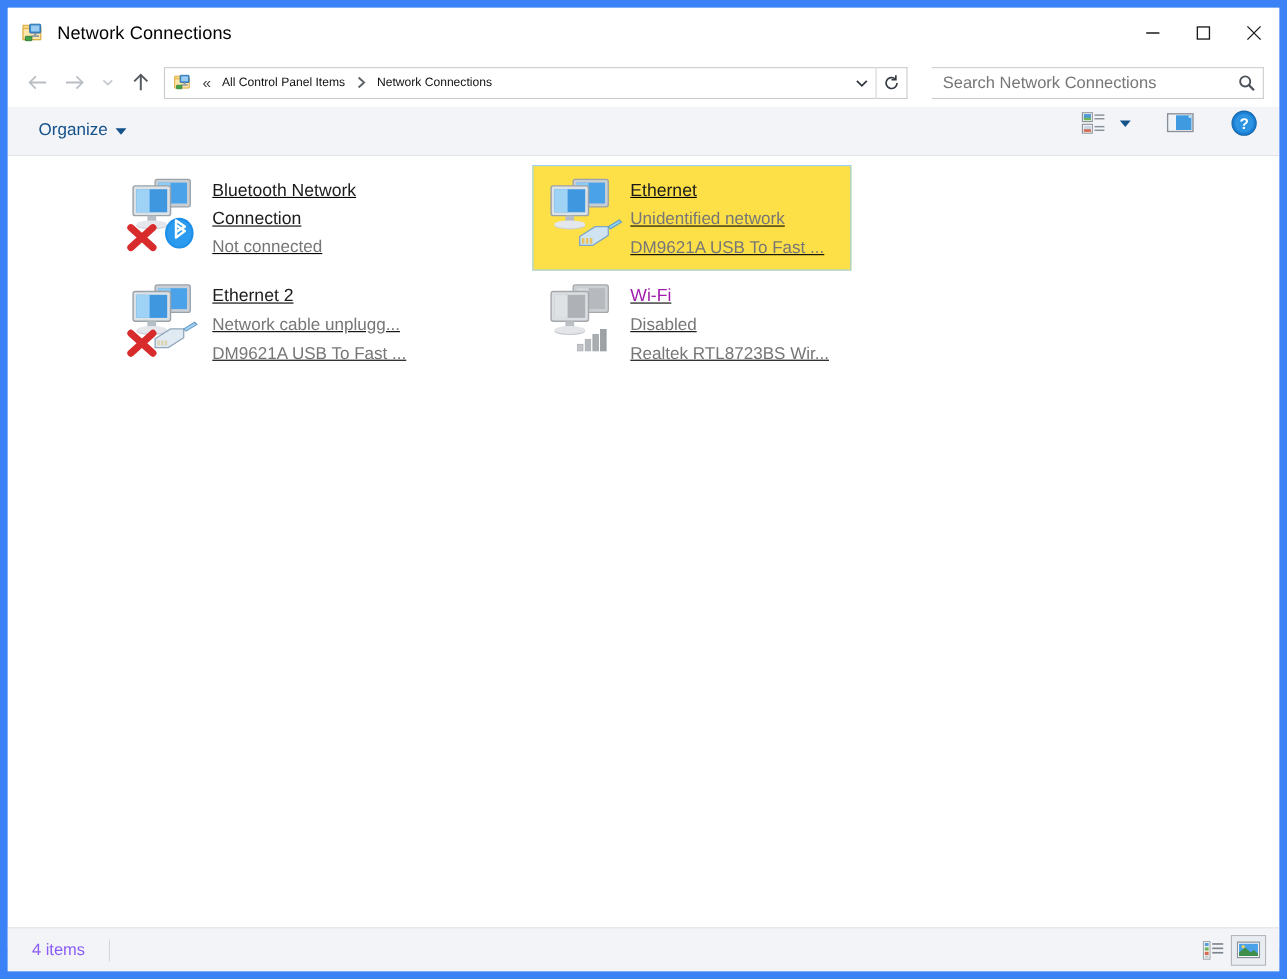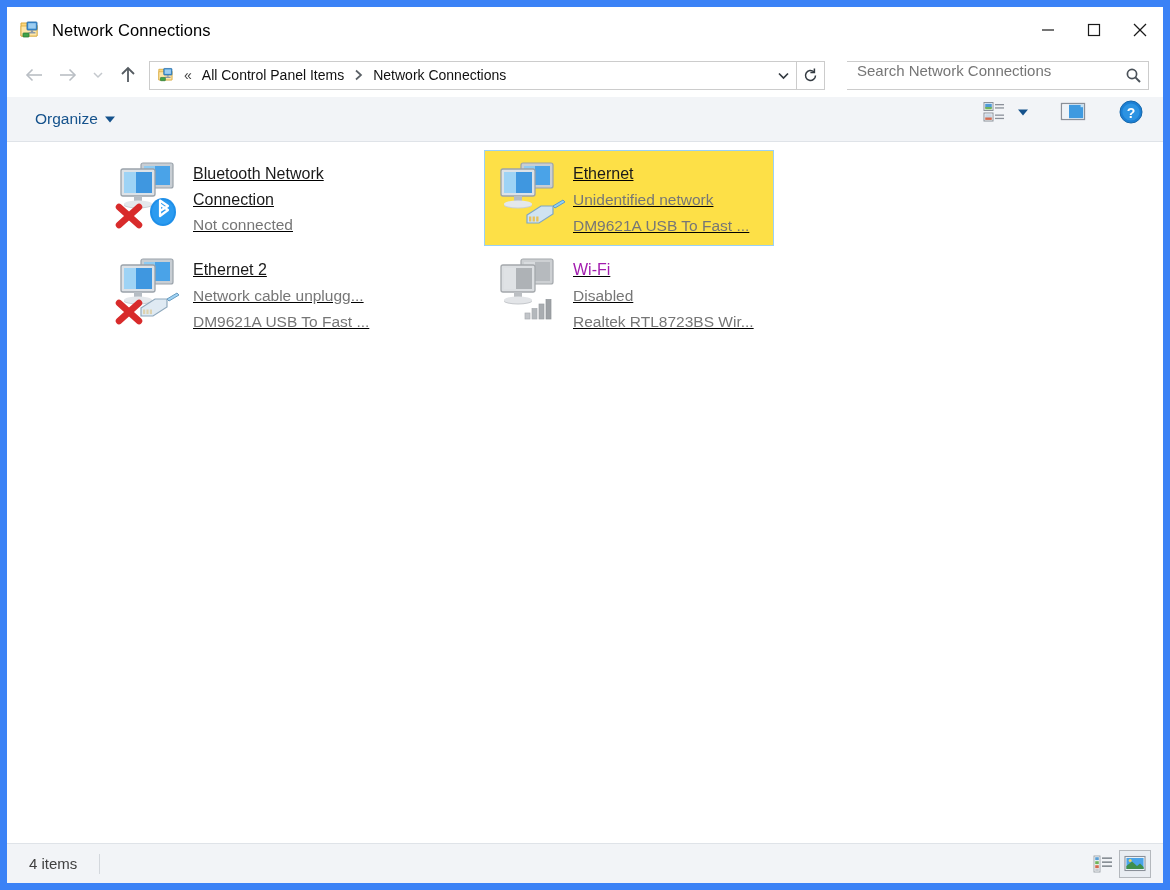--- a/index.html
+++ b/index.html
@@ -89,21 +89,21 @@
     width: 18px; height: 18px;
     margin: 0 6px 0 8px;
     flex: none;
   }
   .crumb-sep-dbl {
     color: #444444;
     font-size: 14px;
     margin: 0 7px 0 2px;
   }
   .crumb {
-    font-size: 14px;
+    font-size: 11px;
     color: #111111;
     white-space: nowrap;
     padding: 2px 3px;
   }
   .crumb-arrow {
     margin: 0 7px;
     display: flex;
     align-items: center;
   }
   .crumb-spacer { flex: 1; }
@@ -121,21 +121,21 @@
     box-sizing: border-box;
     flex: none;
   }
   .searchbox {
     width: 302px;
     height: 29px;
     border: 1px solid #cccccc;
     border-left: none;
     background: #ffffff;
     display: flex;
-    align-items: flex-start;
+    align-items: center;
     box-sizing: border-box;
     margin-left: 22px;
     flex: none;
   }
   .search-ph {
     flex: 1;
     font-size: 15px;
     color: #767676;
     padding-left: 10px;
     white-space: nowrap;
@@ -231,21 +231,21 @@
     height: 40px;
     background: #f2f4f7;
     border-top: 1px solid #dfe3e8;
     display: flex;
     align-items: center;
     padding: 0 12px 0 22px;
     box-sizing: border-box;
   }
   .status-text {
     font-size: 15px;
-    color: #404040;
+    color: #8b5cf6;
   }
   .status-div {
     width: 1px;
     height: 20px;
     background: #d4d8dd;
     margin-left: 22px;
   }
   .status-spacer { flex: 1; }
   .viewbtn {
     width: 32px; height: 28px;

